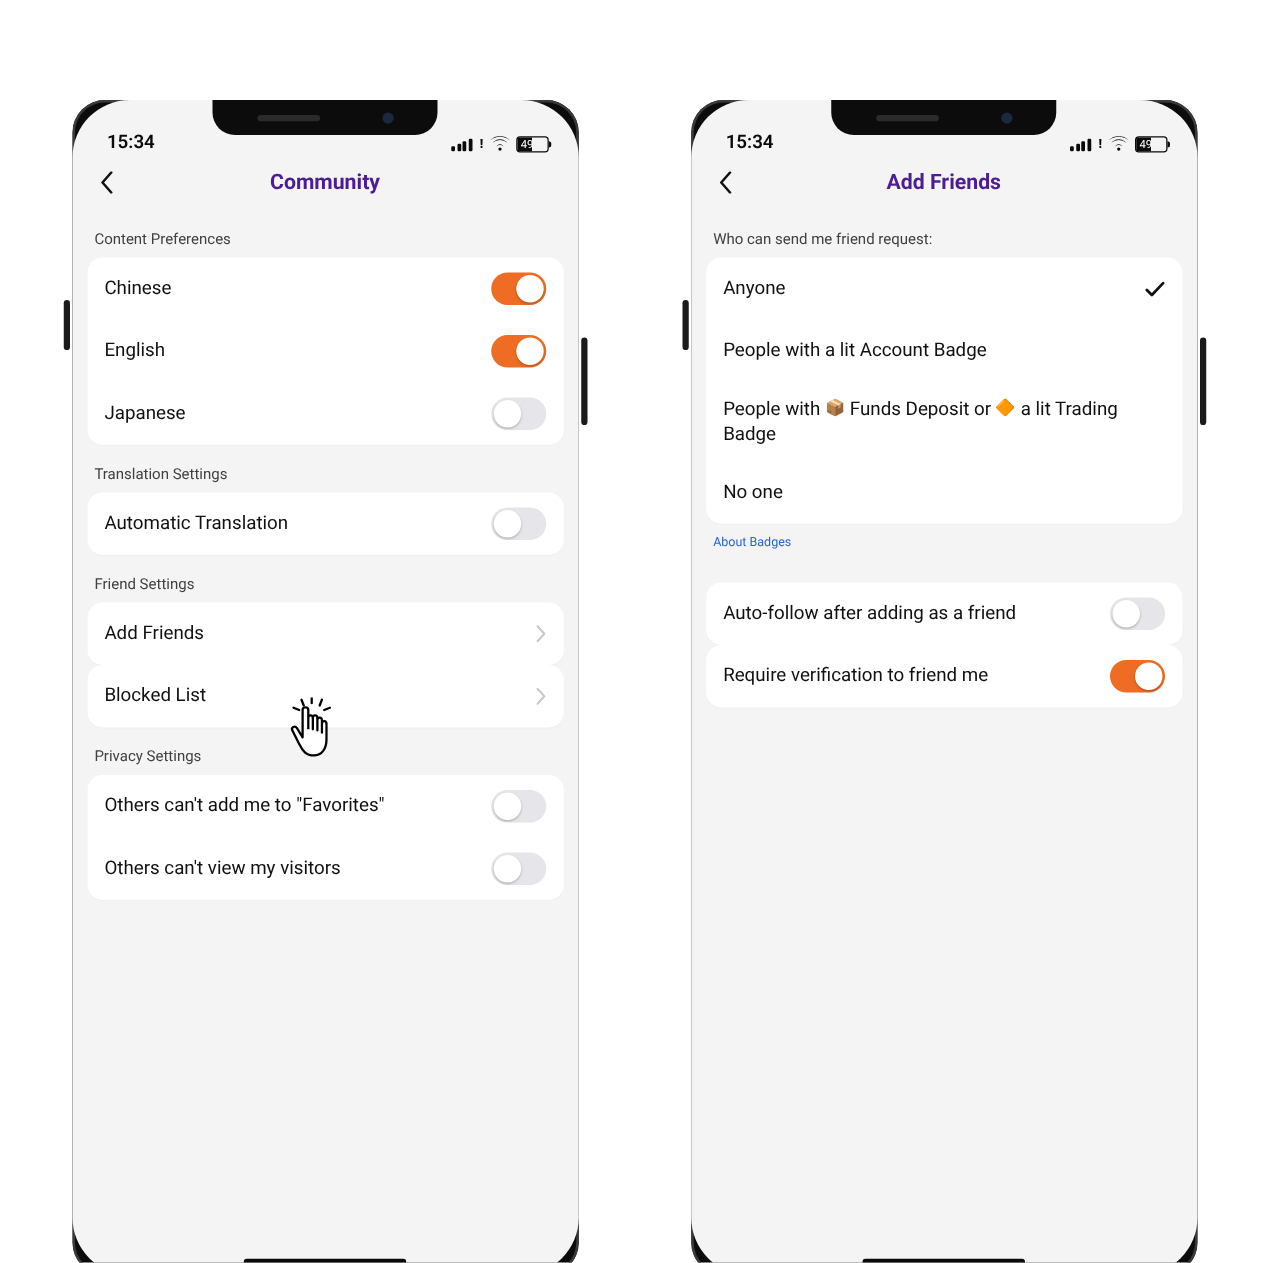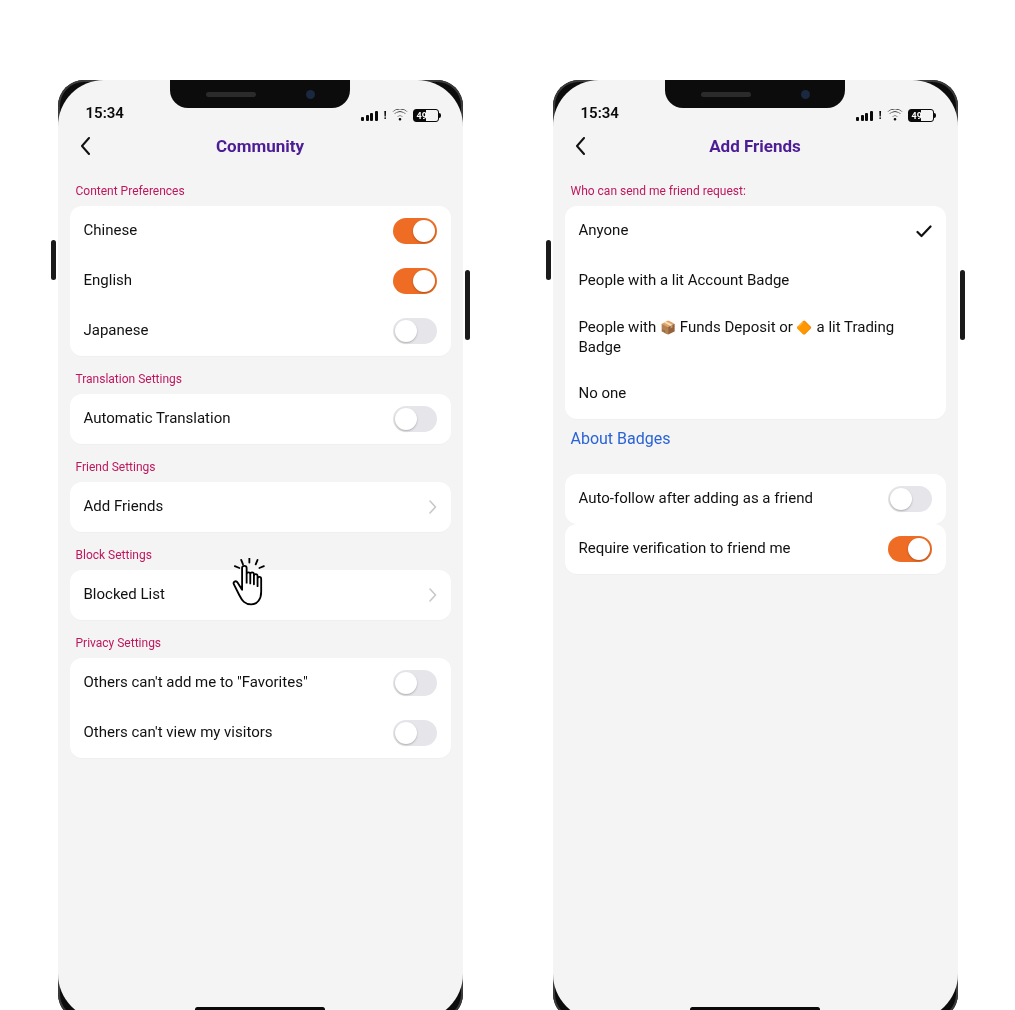--- a/index.html
+++ b/index.html
@@ -81,21 +81,21 @@
   .sig{display:flex;align-items:flex-end;gap:1.5px;}
   .sig span{width:3px;background:#0a0a0a;border-radius:1px;}
   .sig span:nth-child(1){height:4px}
   .sig span:nth-child(2){height:6px}
   .sig span:nth-child(3){height:8px}
   .sig span:nth-child(4){height:10px}
   .excl{font-size:10px;font-weight:900;margin-left:1px}
   .wifi-icon svg{width:16px;height:13px;display:block}
   .bat{
     width:26px;height:13px;border:1px solid #0a0a0a;border-radius:3px;
-    position:relative;font-size:9px;font-weight:700;color:#fff;display:flex;align-items:center;justify-content:center;
+    position:relative;font-size:9px;font-weight:400;color:#fff;display:flex;align-items:center;justify-content:center;
     background:linear-gradient(to right,#0a0a0a 49%, transparent 49%);
   }
   .bat::after{content:"";position:absolute;right:-3px;top:3px;width:2px;height:5px;background:#0a0a0a;border-radius:0 2px 2px 0;}
   .bat span{position:absolute;left:3px;color:#fff;}
   .bat em{position:absolute;right:3px;color:#0a0a0a;font-style:normal;}
   .nav {
     height: 44px;
     display: flex;
     align-items: center;
     position: relative;
@@ -115,21 +115,21 @@
     text-align:center;
     font-size: 17px;
     font-weight: 700;
     color: #4c1d95;
   }
   .content{
     padding: 0 12px;
   }
   .section-header {
     font-size: 12px;
-    color: #be185d;
+    color: #404040;
     padding: 16px 6px 8px 6px;
   }
   .card {
     background: #ffffff;
     border-radius: 12px;
     overflow: hidden;
     box-shadow: 0 1px 0 rgba(0,0,0,0.02);
   }
   .row {
     min-height: 50px;
@@ -151,21 +151,21 @@
     flex:none;
   }
   .toggle .knob{
     position:absolute;top:2px;left:2px;width:22px;height:22px;background:#fff;border-radius:50%;
     box-shadow:0 1px 2px rgba(0,0,0,0.25);
     transition:none;
   }
   .toggle.on{ background:#ee6c23; }
   .toggle.on .knob{ left:20px; }
   .link-small{
-    font-size:16px;color:#2a63d6;padding:10px 6px 12px 6px;display:block;
+    font-size:10px;color:#2a63d6;padding:10px 6px 12px 6px;display:block;
   }
   .mt{ margin-top:14px;}
   .home-ind{
     position:absolute;bottom:8px;left:50%;transform:translateX(-50%);
     width:130px;height:5px;background:#0a0a0a;border-radius:3px;
   }
   .inline-emoji{font-size:13px;vertical-align:middle;}
   .cursor{
     position:absolute;
     width:50px;height:50px;
@@ -255,21 +255,20 @@
           <div class="row">
             <span class="row-label">Add Friends</span>
             <span class="chev-right">
               <svg viewBox="0 0 8 14">
                   <path fill="none" stroke="#c7c7cc" stroke-width="1.6" stroke-linecap="round" stroke-linejoin="round" d="m1 1 5.5 6L1 13"></path>
                 </svg>
             </span>
           </div>
         </div>
 
-        <div class="section-header">Block Settings</div>
         <div class="card">
           <div class="row">
             <span class="row-label">Blocked List</span>
             <span class="chev-right">
               <svg viewBox="0 0 8 14">
                   <path fill="none" stroke="#c7c7cc" stroke-width="1.6" stroke-linecap="round" stroke-linejoin="round" d="m1 1 5.5 6L1 13"></path>
                 </svg>
             </span>
           </div>
         </div>

